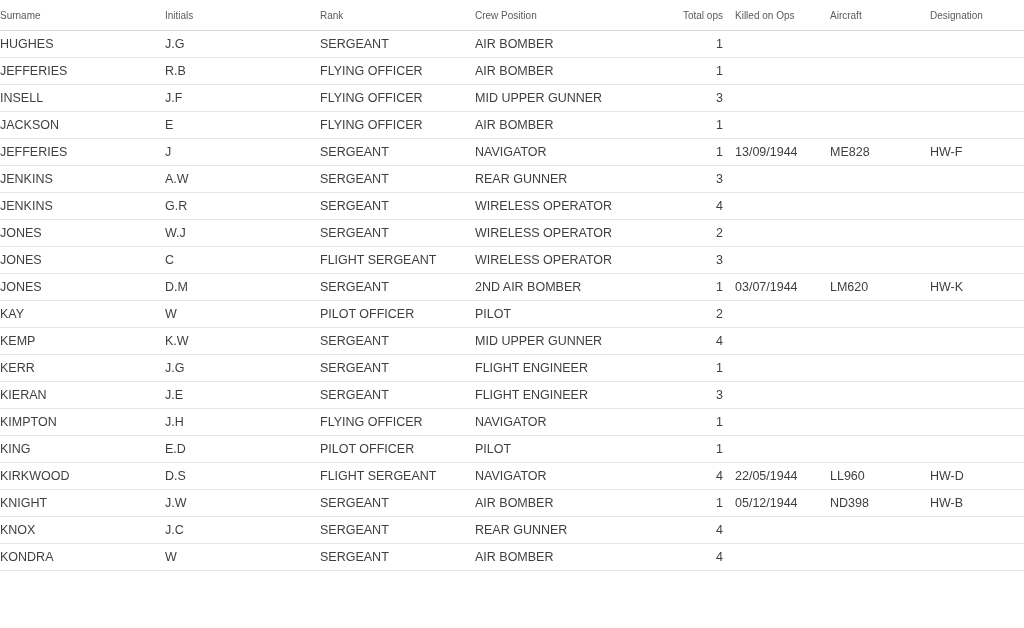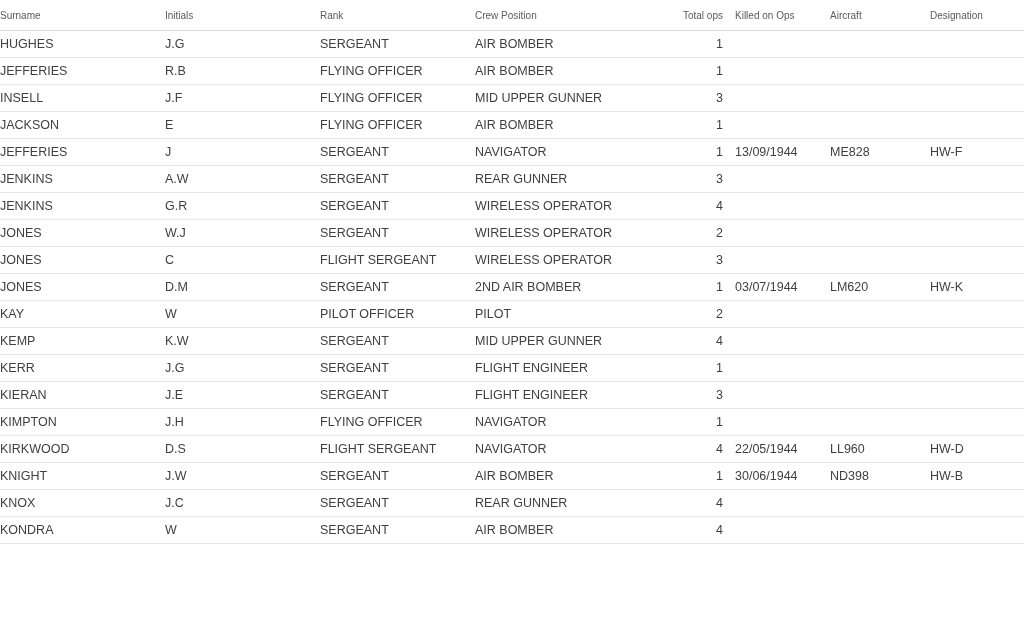--- a/index.html
+++ b/index.html
@@ -239,36 +239,46 @@
           <td class="col-surname">KIMPTON</td>
           <td>J.H</td>
           <td>FLYING OFFICER</td>
           <td>NAVIGATOR</td>
           <td class="num">1</td>
           <td class="col-killed"></td>
           <td></td>
           <td></td>
         </tr>
         <tr>
+          <td class="col-surname">KING</td>
+          <td>E.D</td>
+          <td>PILOT OFFICER</td>
+          <td>PILOT</td>
+          <td class="num">1</td>
+          <td class="col-killed"></td>
+          <td></td>
+          <td></td>
+        </tr>
+        <tr>
           <td class="col-surname">KIRKWOOD</td>
           <td>D.S</td>
           <td>FLIGHT SERGEANT</td>
           <td>NAVIGATOR</td>
           <td class="num">4</td>
           <td class="col-killed">22/05/1944</td>
           <td>LL960</td>
           <td>HW-D</td>
         </tr>
         <tr>
           <td class="col-surname">KNIGHT</td>
           <td>J.W</td>
           <td>SERGEANT</td>
           <td>AIR BOMBER</td>
           <td class="num">1</td>
-          <td class="col-killed">30/06/1944</td>
+          <td class="col-killed">05/12/1944</td>
           <td>ND398</td>
           <td>HW-B</td>
         </tr>
         <tr>
           <td class="col-surname">KNOX</td>
           <td>J.C</td>
           <td>SERGEANT</td>
           <td>REAR GUNNER</td>
           <td class="num">4</td>
           <td class="col-killed"></td>

